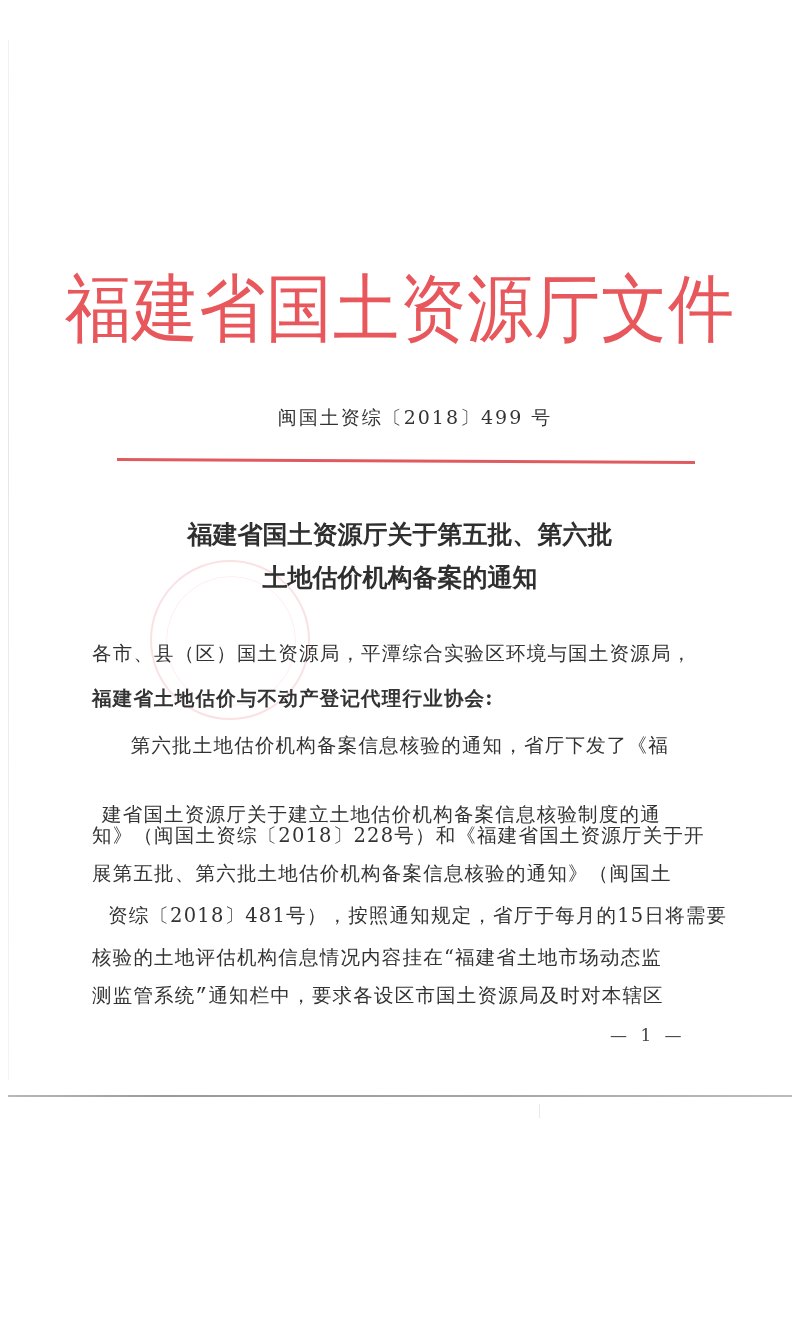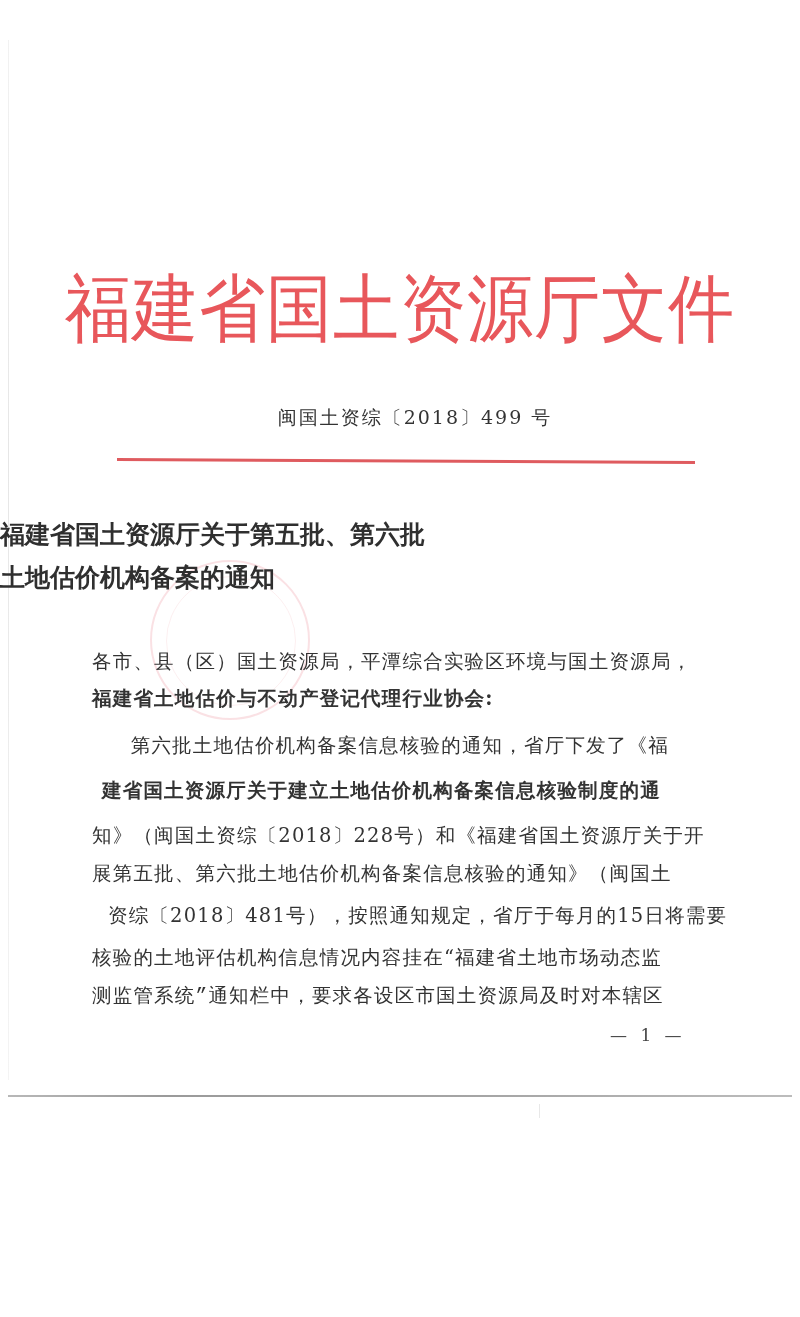--- a/index.html
+++ b/index.html
@@ -64,20 +64,21 @@
     height: 3px;
     background: #df5b5f;
     transform: rotate(0.3deg);
     transform-origin: left center;
   }
   .notice-title {
     position: absolute;
     left: 0;
     top: 513px;
     width: 800px;
+    text-align: center;
     font-size: 25px;
     font-weight: bold;
     color: #2f2f2f;
     line-height: 43px;
   }
   .notice-title .line {
     display: block;
   }
   .notice-title .line1 { padding-left: 0px; }
   .notice-title .line2 { }
@@ -152,25 +153,25 @@
   <div class="red-rule"></div>
 
   <div class="seal"></div>
 
   <div class="notice-title">
     <span class="line line1">福建省国土资源厅关于第五批、第六批</span>
     <span class="line line2">土地估价机构备案的通知</span>
   </div>
 
   <div class="body-text">
-    <div class="body-line" style="top:640px; left:0px;margin-top:8px;">各市、县（区）国土资源局，平潭综合实验区环境与国土资源局，</div>
+    <div class="body-line" style="top:640px; left:0px;">各市、县（区）国土资源局，平潭综合实验区环境与国土资源局，</div>
     <div class="body-line" style="top:685px; left:0px;font-weight:bold;">福建省土地估价与不动产登记代理行业协会:</div>
 
     <div class="body-line" style="top:732px; left:18px;">　第六批土地估价机构备案信息核验的通知，省厅下发了《福</div>
-    <div class="body-line" style="top:777px; left:10px;font-weight:bold;">建省国土资源厅关于建立土地估价机构备案信息核验制度的通</div>
+    <div class="body-line" style="top:801px; left:10px;">建省国土资源厅关于建立土地估价机构备案信息核验制度的通</div>
     <div class="body-line" style="top:822px; left:0px;">知》（闽国土资综〔2018〕228号）和《福建省国土资源厅关于开</div>
     <div class="body-line" style="top:860px; left:0px;">展第五批、第六批土地估价机构备案信息核验的通知》（闽国土</div>
     <div class="body-line" style="top:902px; left:16px;">资综〔2018〕481号），按照通知规定，省厅于每月的15日将需要</div>
     <div class="body-line" style="top:944px; left:0px;text-align:right;">核验的土地评估机构信息情况内容挂在“福建省土地市场动态监</div>
     <div class="body-line" style="top:982px; left:0px;font-family:Liberation Mono, monospace;">测监管系统”通知栏中，要求各设区市国土资源局及时对本辖区</div>
   </div>
 
   <div class="page-number">— 1 —</div>
 
   <div class="page-break"></div>

